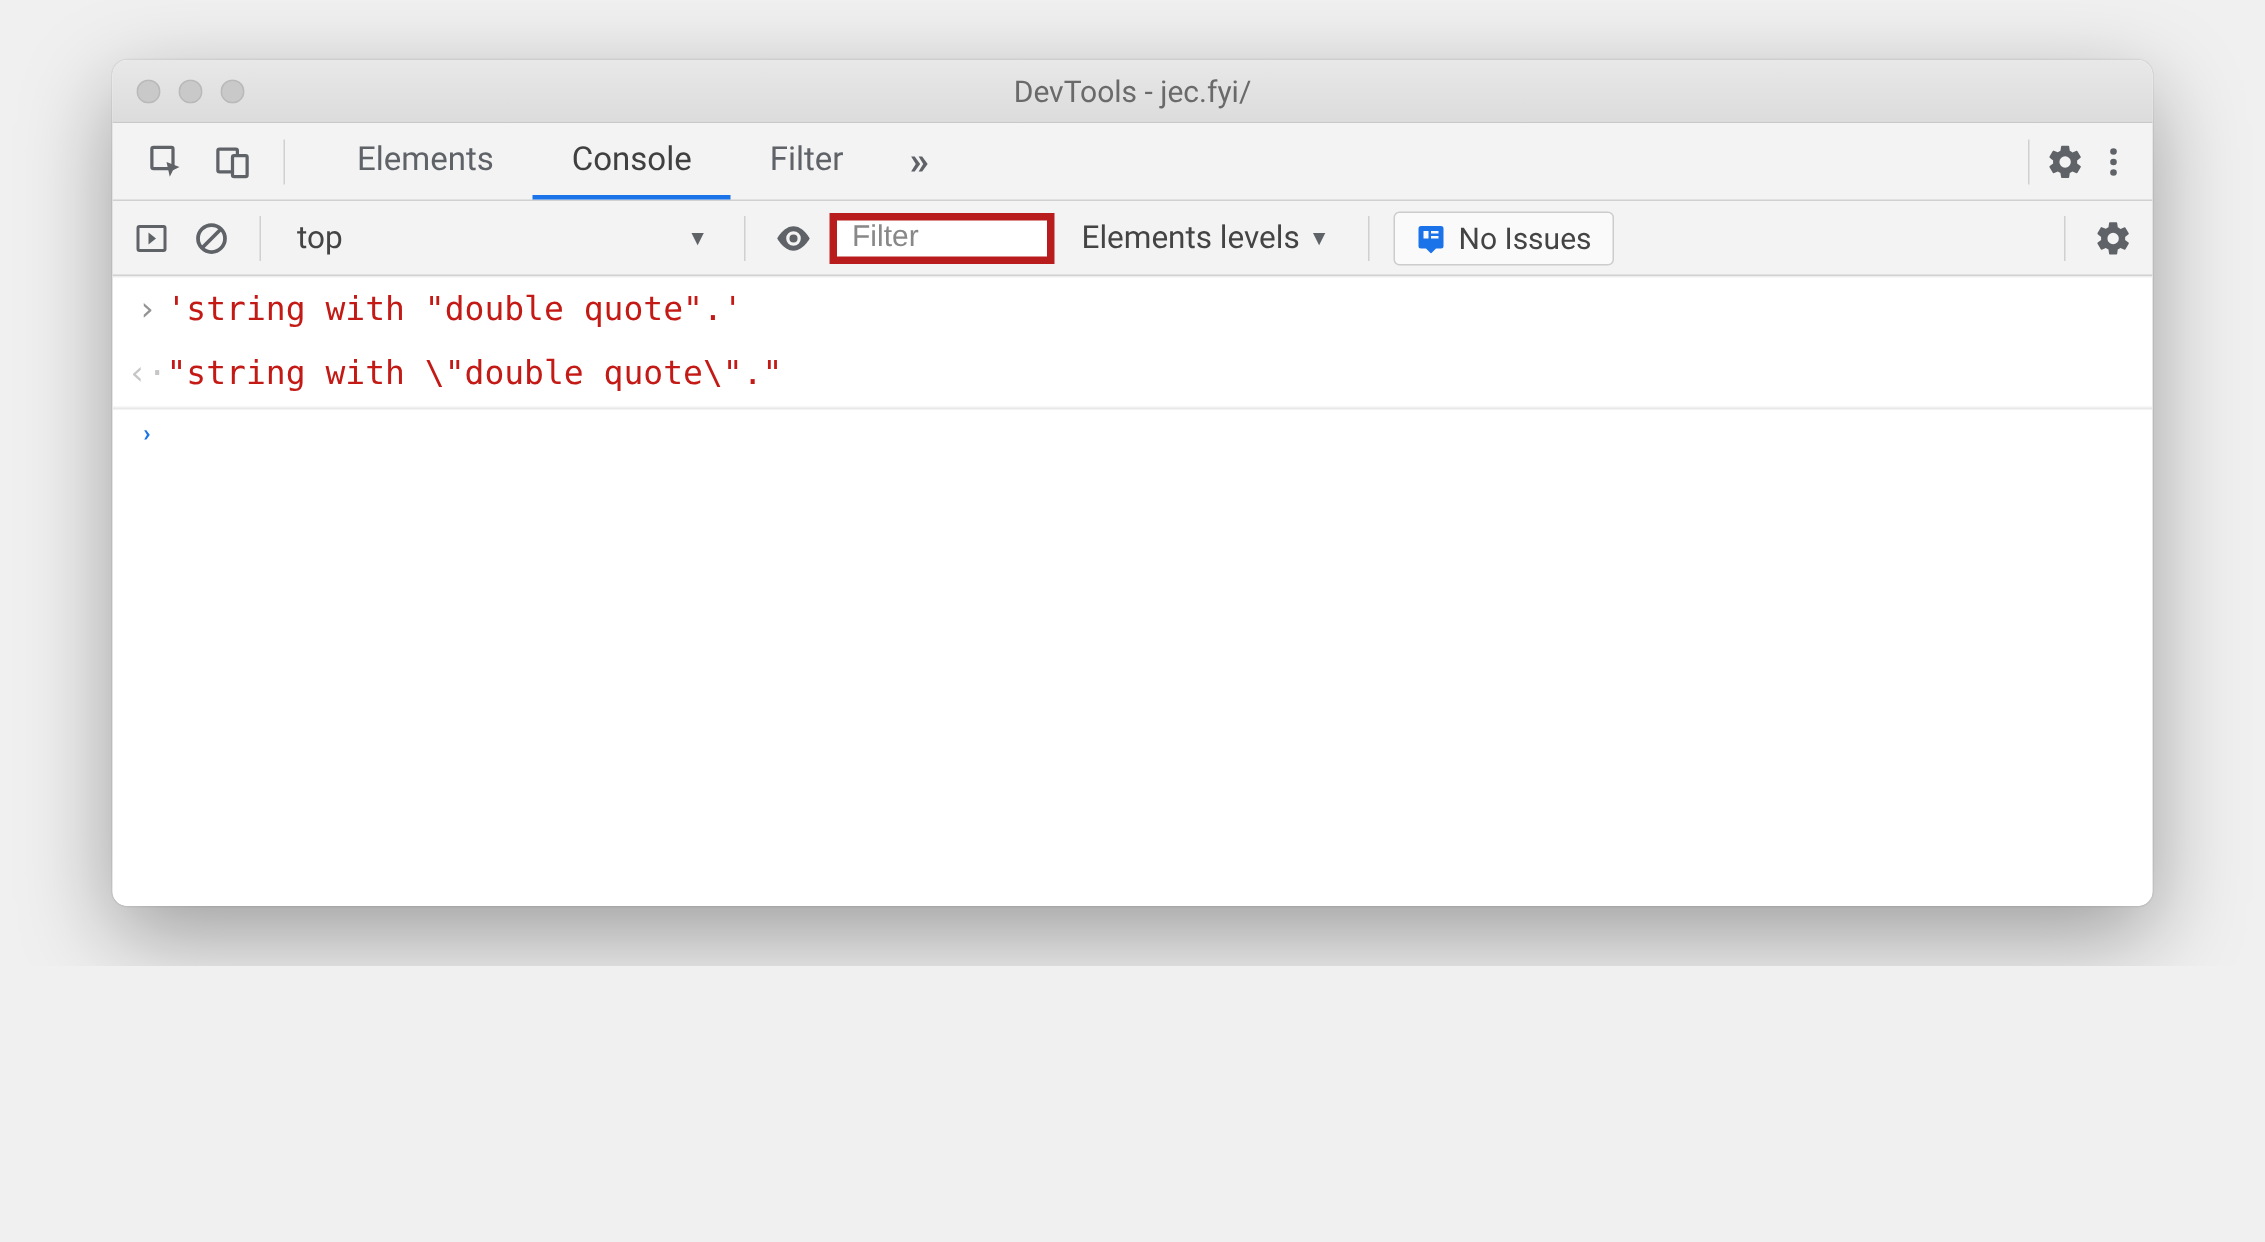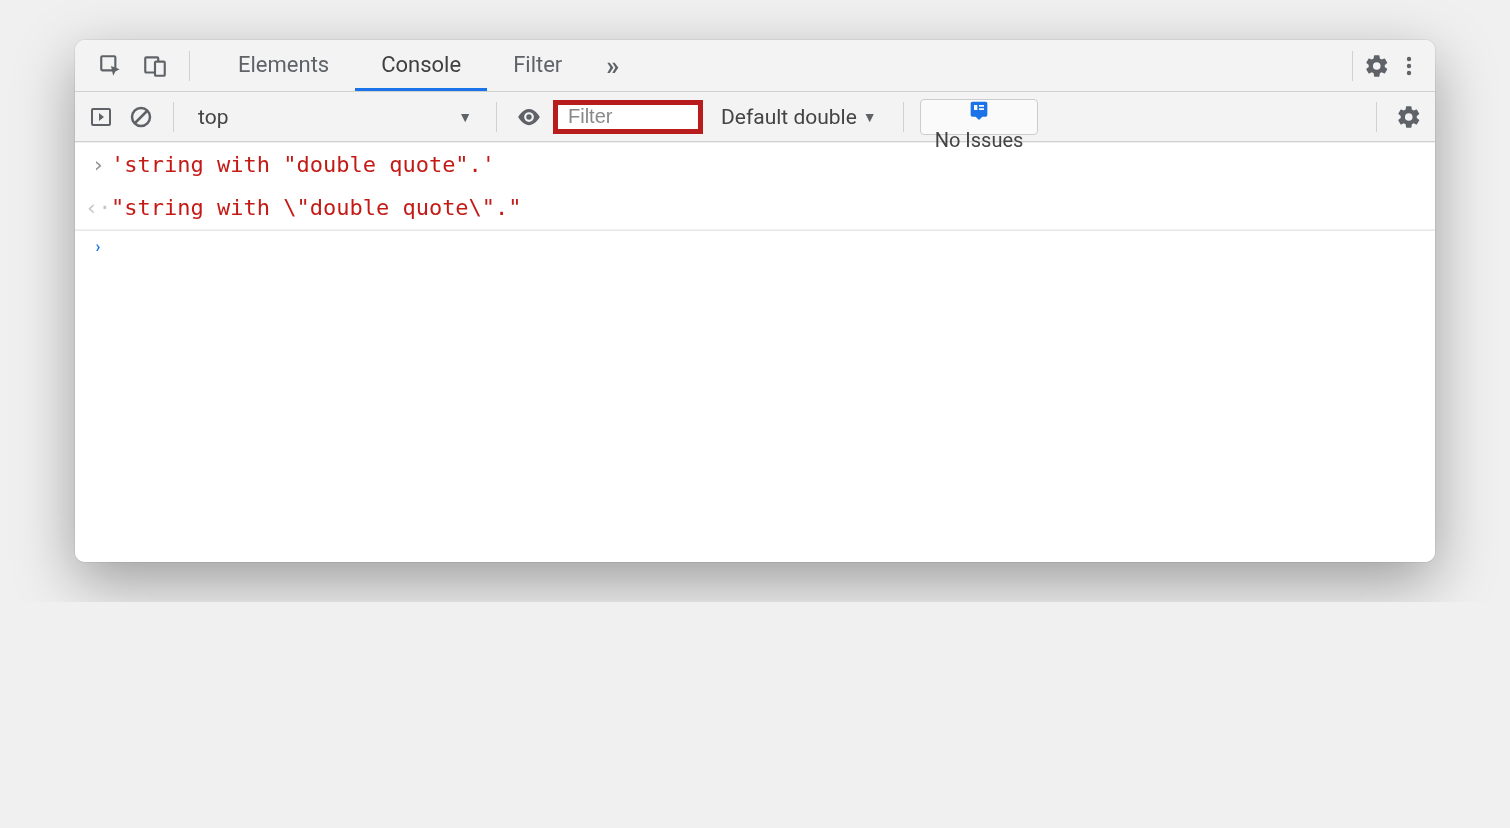--- a/index.html
+++ b/index.html
@@ -165,21 +165,20 @@
       align-items: center;
       gap: 8px;
       height: 36px;
       padding: 0 14px;
       border: 1px solid #ccc;
       background: #fafafa;
       border-radius: 4px;
       font-size: 20px;
       color: #444;
       cursor: pointer;
-      flex-direction: column;
     }
     .issues-icon {
       color: #1a73e8;
     }
     
     .console-output {
       background: #fff;
       min-height: 420px;
       border-top: 1px solid #eee;
     }
@@ -226,20 +225,28 @@
     }
     svg {
       display: block;
     }
   </style>
 </head>
 <body>
 
 <div class="window">
 
+  <div class="titlebar">
+    <div class="traffic-lights">
+      <div class="traffic-light"></div>
+      <div class="traffic-light"></div>
+      <div class="traffic-light"></div>
+    </div>
+    <div class="window-title">DevTools - jec.fyi/</div>
+  </div>
 
   <div class="tabsbar">
     <div class="left-icons">
       <div class="icon-btn">
         <svg width="26" height="26" viewBox="0 0 24 24" fill="none" stroke="currentColor" stroke-width="2">
           <rect x="3" y="3" width="13" height="13" rx="1"></rect>
           <path d="M12 12 L20 15 L16 17 L14 21 Z" fill="currentColor" stroke="none"></path>
         </svg>
       </div>
       <div class="icon-btn">
@@ -300,21 +307,21 @@
       <span class="dropdown-arrow">▼</span>
     </div>
     <div class="vdiv"></div>
     <div class="icon-btn">
       <svg width="26" height="26" viewBox="0 0 24 24" fill="currentColor">
         <path d="M12 4.5C6 4.5 2 12 2 12s4 7.5 10 7.5S22 12 22 12 18 4.5 12 4.5Zm0 12A4.5 4.5 0 1 1 16.5 12 4.5 4.5 0 0 1 12 16.5Zm0-7A2.5 2.5 0 1 0 14.5 12 2.5 2.5 0 0 0 12 9.5Z"></path>
       </svg>
     </div>
     <input class="filter-input" placeholder="Filter" style="">
     <div class="levels">
-      <span>Default double</span>
+      <span>Elements levels</span>
       <span class="dropdown-arrow">▼</span>
     </div>
     <div class="vdiv"></div>
     <div class="issues-btn">
       <span class="issues-icon">
         <svg width="20" height="20" viewBox="0 0 24 24" fill="currentColor">
           <path d="M20 2H4a2 2 0 0 0-2 2v14a2 2 0 0 0 2 2h4l4 4 4-4h4a2 2 0 0 0 2-2V4a2 2 0 0 0-2-2Zm-8 4h6v2h-6Zm0 4h6v2h-6ZM6 6h4v6H6Z"></path>
         </svg>
       </span>
       <span>No Issues</span>

